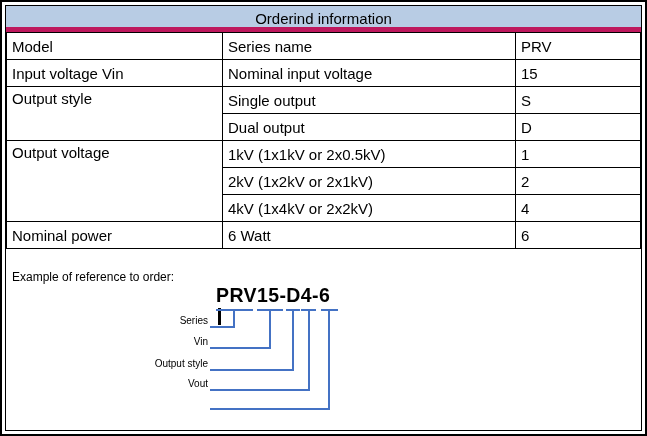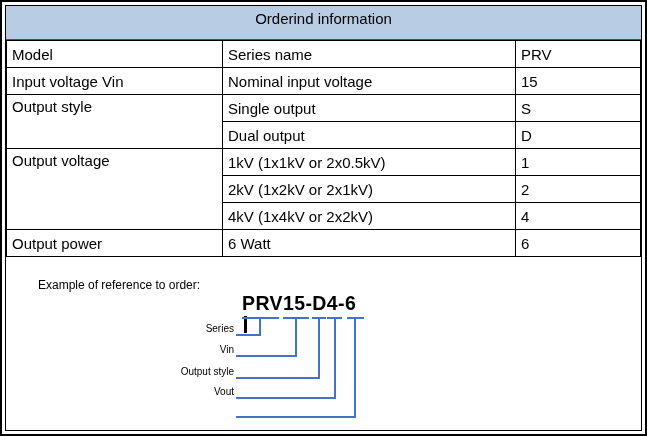--- a/index.html
+++ b/index.html
@@ -15,46 +15,45 @@
     overflow: hidden;
   }
   .sheet {
     position: absolute;
     left: 3px; top: 3px; right: 3px; bottom: 3px;
     border: 1px solid #000;
     display: flex;
     flex-direction: column;
   }
   .title-bar {
-    height: 34px;
+    height: 26px;
     line-height: 25px;
     text-align: center;
     font-size: 15px;
-    border-bottom: 1px solid #be185d;
+    border-bottom: 5px solid #be185d;
     background: #b8cce4;
   }
   table.grid {
     border-collapse: collapse;
     table-layout: fixed;
     width: 100%;
     font-size: 15px;
   }
   table.grid td {
     border: 1px solid #000;
     height: 27px;
     padding: 0 2px 0 5px;
     vertical-align: middle;
     white-space: nowrap;
     overflow: hidden;
   }
   .example {
     flex: 1;
     position: relative;
     font-size: 12px;
-    margin-left: 26px;
   }
   .caption { position: absolute; left: 6px; top: 21px; font-size: 12px; }
   .code-row {
     position: absolute; left: 210px; top: 36px;
     display: flex; align-items: flex-start;
     font-size: 19.5px; font-weight: bold; letter-spacing: 0.4px;
     line-height: 21px;
     flex-direction: column;
   }
   .code-sliver {
@@ -112,21 +111,21 @@
         </tr>
         <tr>
           <td>2kV (1x2kV or 2x1kV)</td>
           <td>2</td>
         </tr>
         <tr>
           <td>4kV (1x4kV or 2x2kV)</td>
           <td>4</td>
         </tr>
         <tr>
-          <td>Output power</td>
+          <td>Nominal power</td>
           <td>6 Watt</td>
           <td>6</td>
         </tr>
       </tbody>
     </table>
 
     <div class="example">
       <div class="caption">Example of reference to order:</div>
 
       <div class="code-row">

